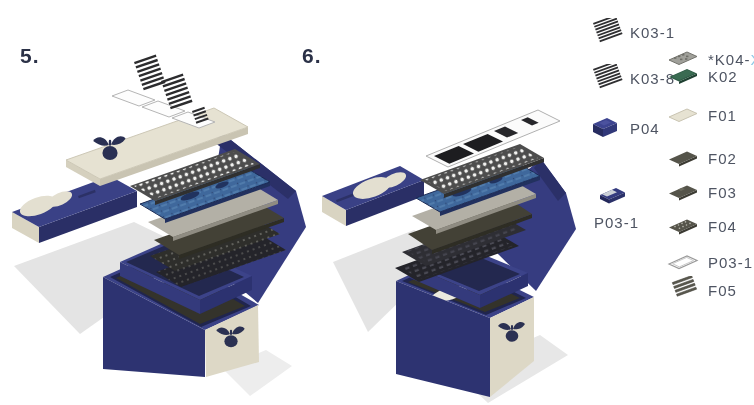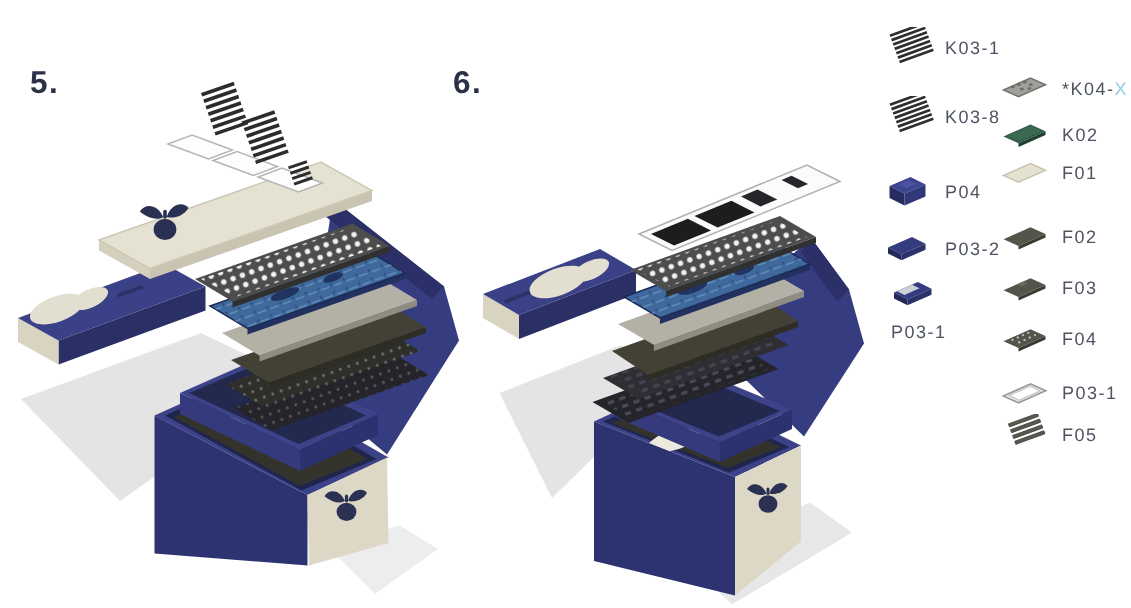--- a/index.html
+++ b/index.html
@@ -11,33 +11,33 @@
     position:absolute;font-size:21px;font-weight:700;color:#2b3147;letter-spacing:1px;
   }
   .fig-number.n5{left:20px;top:44px;}
   .fig-number.n6{left:302px;top:44px;}
   .scene{position:absolute;left:0;top:0;}
   
   .legend{position:absolute;left:585px;top:6px;width:168px;height:320px;}
   .legend-row{position:absolute;display:flex;align-items:center;}
   .legend-row .licon{width:36px;height:28px;flex:0 0 36px;}
   .legend-row .llabel{
-    margin-left:7px;font-size:12px;color:#4e5462;letter-spacing:1px;font-weight:400;
+    margin-left:7px;font-size:15px;color:#4e5462;letter-spacing:1px;font-weight:400;
     white-space:nowrap;
   }
   .hl-x{color:#8ecae8;}
   
   .r-k031{left:2px;top:12px;}
   .r-k032{left:2px;top:58px;}
   .r-p04 {left:2px;top:108px;text-align:right;}
   .r-p032{left:2px;top:146px;}
   .r-p031{left:2px;top:172px;flex-direction:column;}
   
   .r-k04 {left:80px;top:10px;margin-top:29px;}
-  .r-k02 {left:80px;top:70px;}
+  .r-k02 {left:80px;top:56px;}
   .r-f01 {left:80px;top:95px;}
   .r-f02 {left:80px;top:138px;}
   .r-f03 {left:80px;top:172px;}
   .r-f04 {left:80px;top:206px;}
   .r-p034{left:80px;top:242px;}
   .r-f05 {left:80px;top:270px;}
 </style>
 </head>
 <body>
 
@@ -292,28 +292,20 @@
     <div class="legend-row r-p04">
       <svg class="licon" viewBox="0 0 36 28">
         <polygon points="6,10 20,4 30,9 16,15" fill="#3d4490"></polygon>
         <polygon points="6,10 16,15 16,23 6,18" fill="#272c60"></polygon>
         <polygon points="16,15 30,9 30,17 16,23" fill="#313879"></polygon>
         <polygon points="12,9 19,6 24,8.5 17,11.5" fill="#4b529e"></polygon>
       </svg>
       <span class="llabel">P04</span>
     </div>
 
-    <div class="legend-row r-p032">
-      <svg class="licon" viewBox="0 0 36 28">
-        <polygon points="5,13 21,6 30,10.5 14,17.5" fill="#343b7f"></polygon>
-        <polygon points="5,13 14,17.5 14,21.5 5,17" fill="#23285a"></polygon>
-        <polygon points="14,17.5 30,10.5 30,14.5 14,21.5" fill="#2b3169"></polygon>
-      </svg>
-      <span class="llabel">P03-2</span>
-    </div>
 
     <div class="legend-row r-p031">
       <svg class="licon" viewBox="0 0 36 28">
         <polygon points="5,13 21,6 30,10.5 14,17.5" fill="#343b7f"></polygon>
         <polygon points="5,13 14,17.5 14,21.5 5,17" fill="#23285a"></polygon>
         <polygon points="14,17.5 30,10.5 30,14.5 14,21.5" fill="#2b3169"></polygon>
         <polygon points="7,12.2 17,7.8 22,10.2 12,14.6" fill="#ccd1d8"></polygon>
       </svg>
       <span class="llabel">P03-1</span>
     </div>

